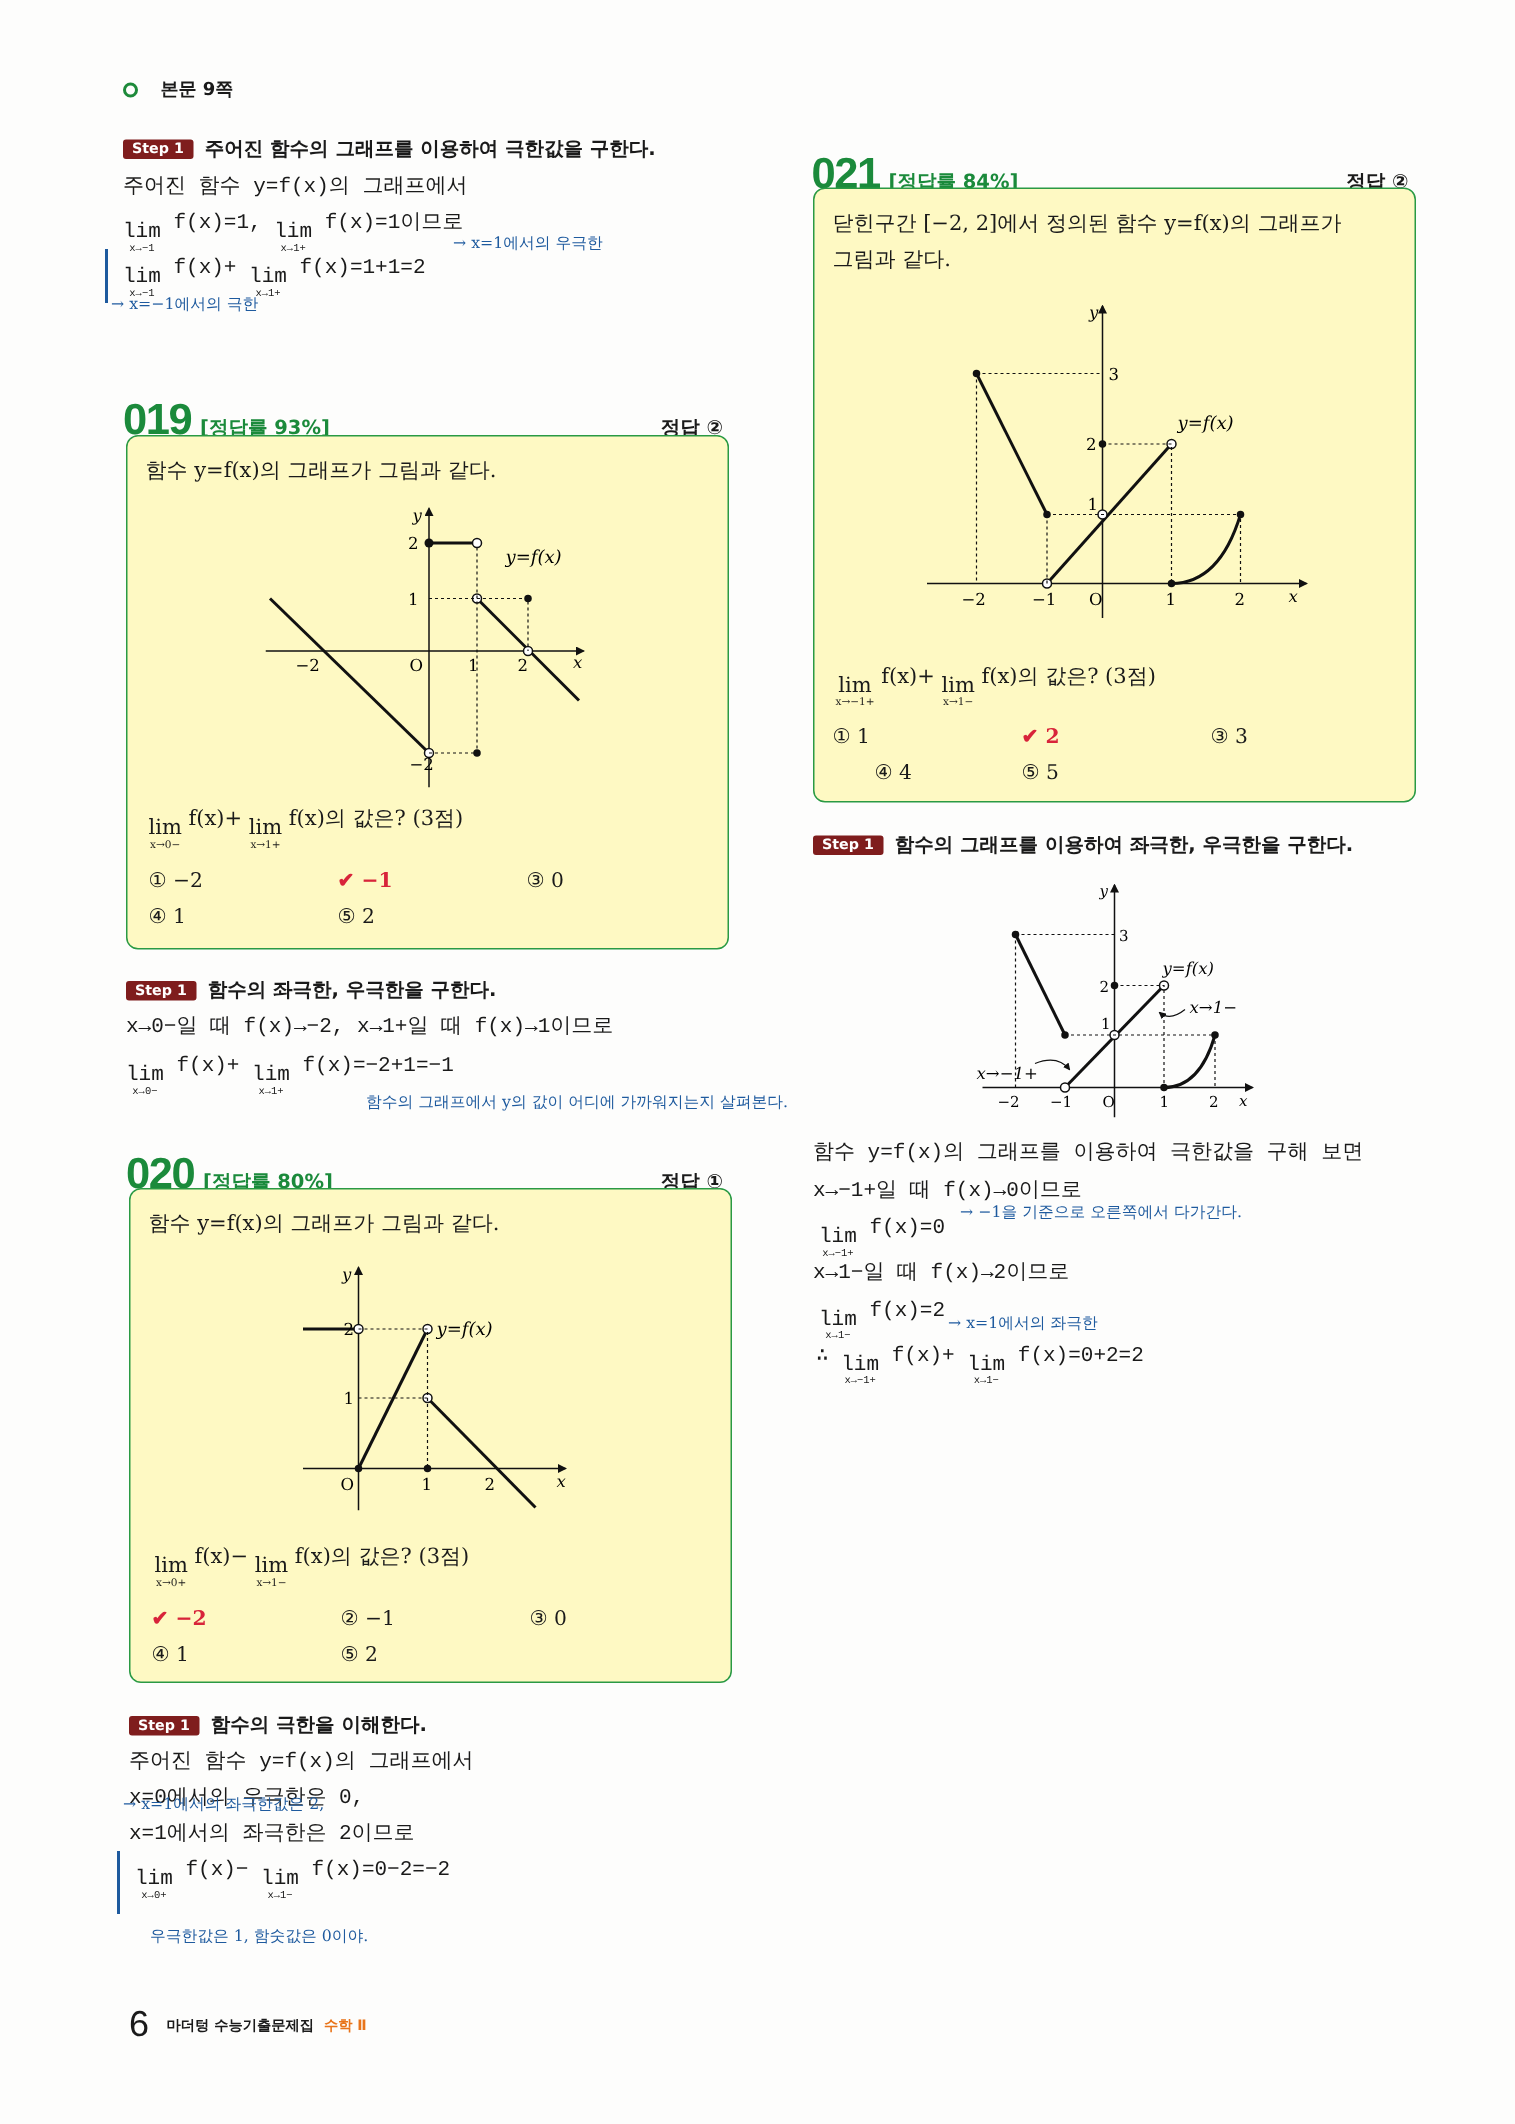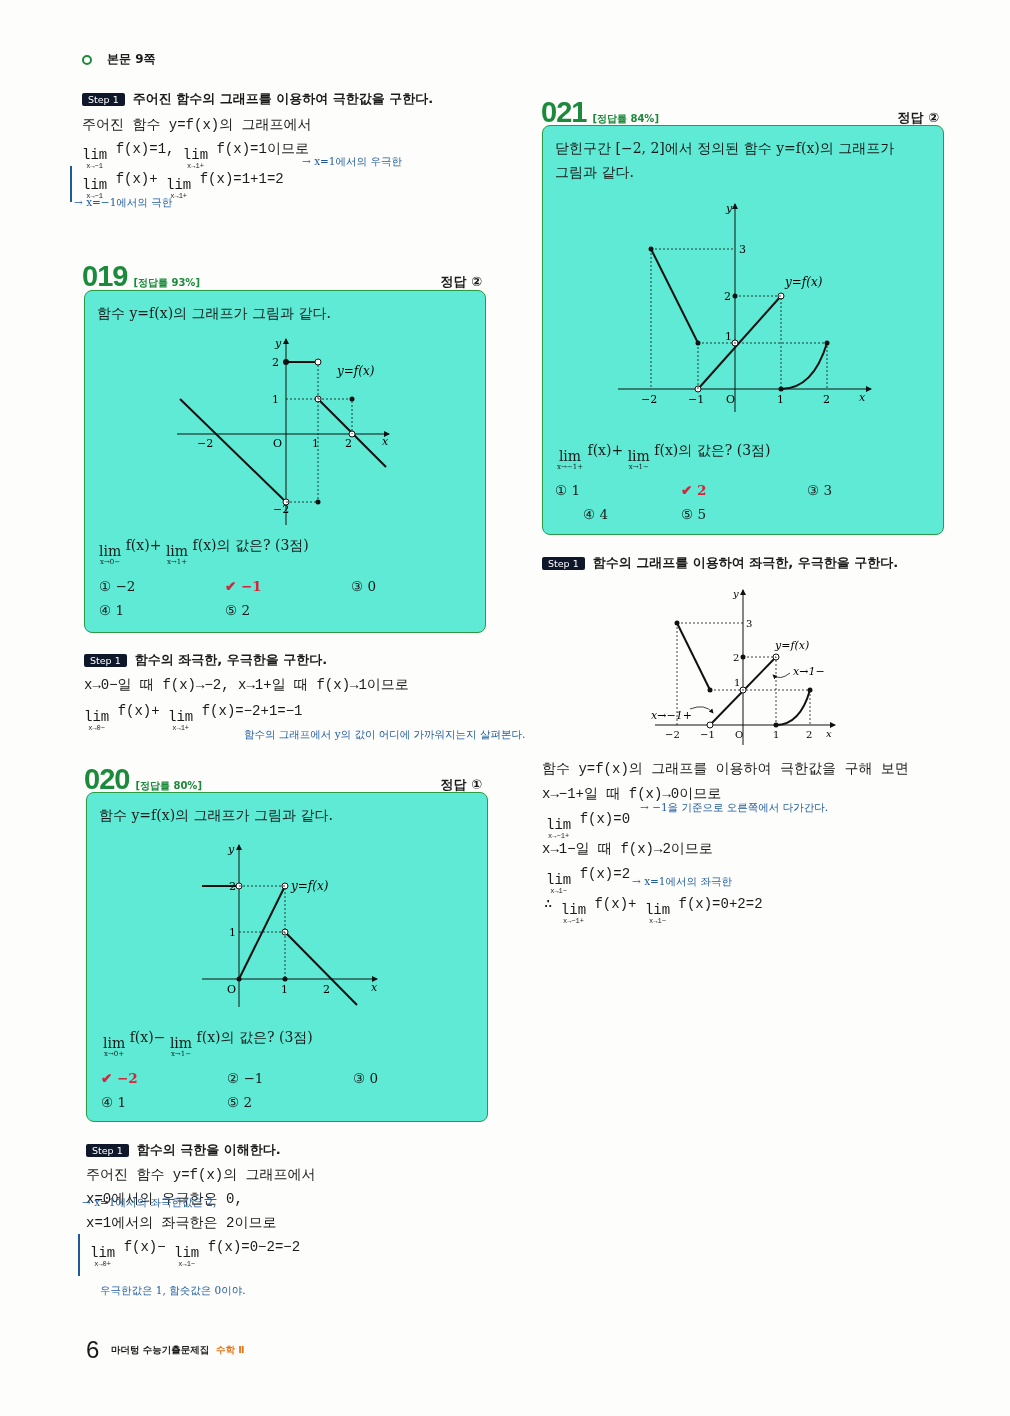--- a/index.html
+++ b/index.html
@@ -3,28 +3,28 @@
 <meta charset="utf-8">
 <style>
   * { box-sizing: border-box; margin: 0; padding: 0; }
   html, body { width: 1010px; height: 1416px; background: #fdfdfc; overflow: hidden; }
   body { position: relative; font-family: "DejaVu Serif", "Liberation Serif", serif; color: #1a1a1a; }
   .abs { position: absolute; }
   .sans { font-family: "DejaVu Sans", "Liberation Sans", sans-serif; }
   .ref { left: 82px; top: 51px; font-size: 12px; font-weight: bold; display: flex; align-items: center; gap: 15px; }
   .ref .ring { width: 10px; height: 10px; border: 2.5px solid #1d8a3a; border-radius: 50%; }
   .step { display: flex; align-items: center; gap: 8px; font-size: 13px; font-weight: bold; }
-  .step .badge { background: #0f172a; color: #fff; font-size: 9.5px; font-weight: normal; padding: 1px 6px; border-radius: 2px; }
+  .step .badge { background: #7f1d1d; color: #fff; font-size: 9.5px; font-weight: bold; padding: 1px 6px; border-radius: 2px; }
   .line { font-size: 14px; white-space: nowrap; line-height: 1.3; font-family: Liberation Mono, monospace; }
   .note { color: #1e5a9e; font-size: 10.5px; white-space: nowrap; }
   .qhead { display: flex; align-items: baseline; }
   .qnum { font-family: "Liberation Sans", sans-serif; font-weight: bold; font-size: 29px; color: #1b8a3b; letter-spacing: -1px; }
-  .rate { font-family: "DejaVu Sans", sans-serif; color: #1b8a3b; font-size: 10px; font-weight: bold; margin-left: 6px; margin-top: 24px; }
+  .rate { font-family: "DejaVu Sans", sans-serif; color: #1b8a3b; font-size: 13px; font-weight: bold; margin-left: 6px; margin-top: 24px; }
   .ans { font-family: "DejaVu Sans", sans-serif; font-size: 13px; font-weight: bold; }
-  .box { border: 1.5px solid #2a9a44; border-radius: 8px; background: #5eead4; }
+  .box { border: 1.5px solid #2a9a44; border-radius: 8px; background: #fef9c3; }
   .qtext { font-size: 14px; }
   .choice { font-size: 13.5px; position: absolute; }
   .check { color: #d8243a; font-weight: bold; }
   .lim { display: inline-flex; flex-direction: column; align-items: center; line-height: 1; vertical-align: -6px; }
   .lim .l { font-size: 14px; }
   .lim .s { font-size: 7px; margin-top: 1px; }
   .footer-num { left: 86px; top: 1336px; font-family: "Liberation Sans", sans-serif; font-size: 24px; }
   .footer-text { left: 111px; top: 1344px; font-family: "DejaVu Sans", sans-serif; font-size: 9.5px; font-weight: bold; }
   .footer-text .sub { color: #e8741a; }
   svg text { font-family: "DejaVu Serif", serif; }

